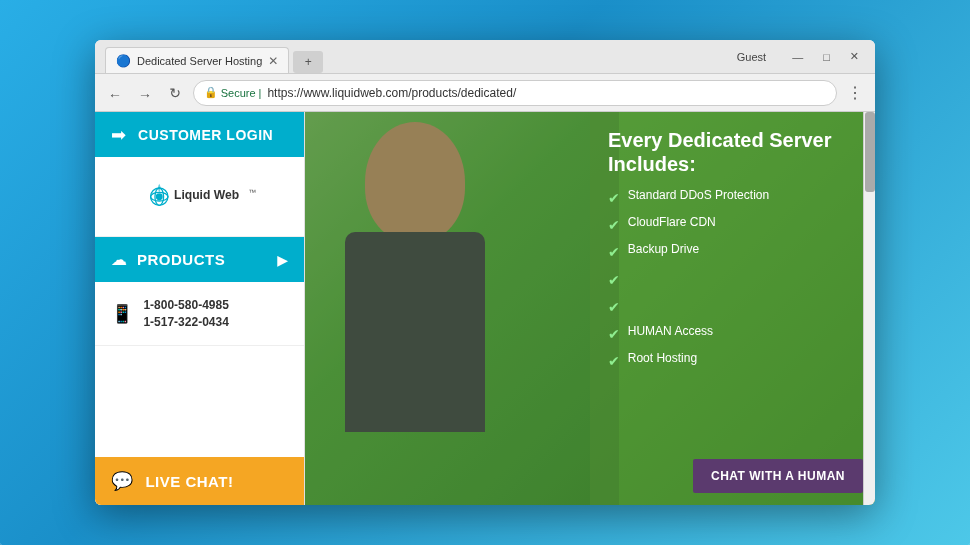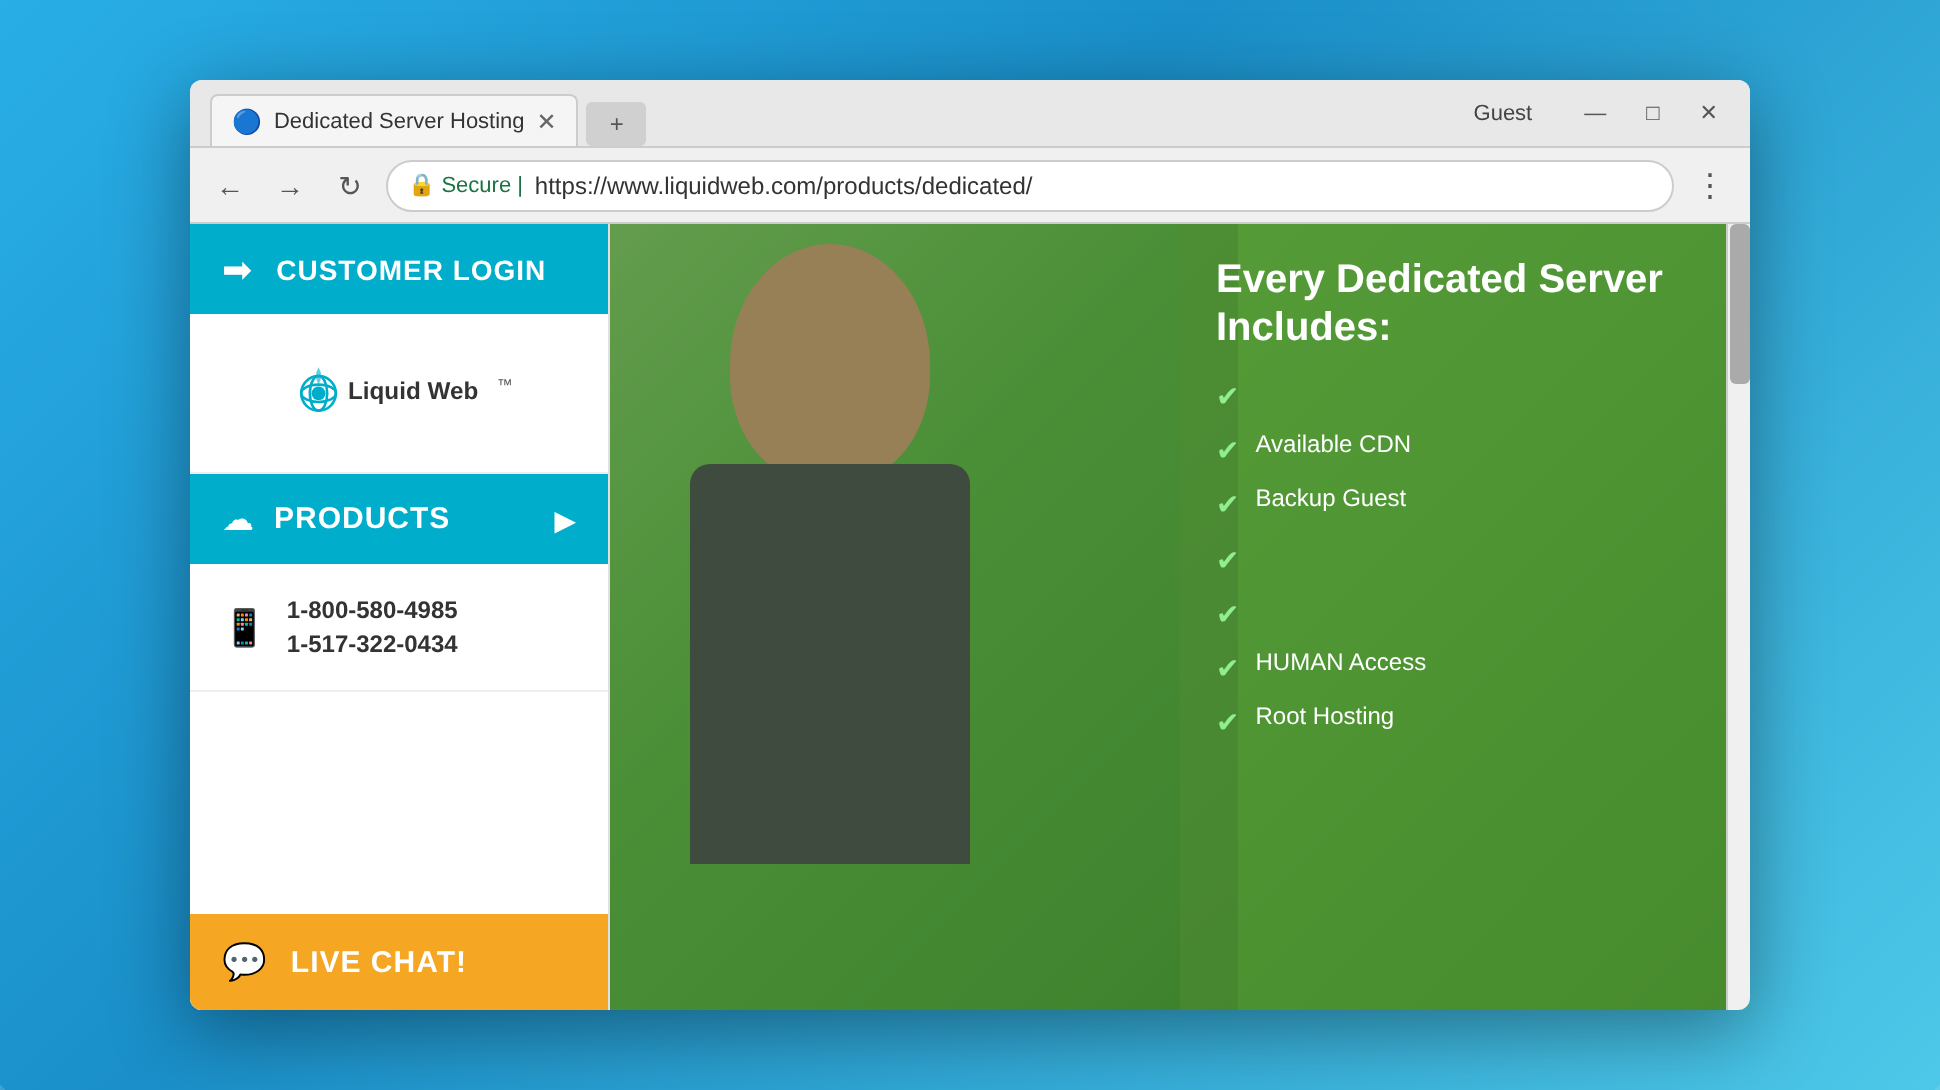--- a/index.html
+++ b/index.html
@@ -530,44 +530,46 @@
         <div class="person-body"></div>
       </div>
 
       <div class="dark-overlay"></div>
 
       <div class="feature-panel">
         <h2 class="feature-title">Every Dedicated Server Includes:</h2>
 
         <div class="feature-item">
           <span class="check-icon">✔</span>
-        </div>
-        <div class="feature-item">
-          <span class="check-icon">✔</span>
-          <span>Available CDN</span>
-        </div>
-        <div class="feature-item">
-          <span class="check-icon">✔</span>
-          <span>Backup Guest</span>
+          <span>Standard DDoS Protection</span>
+        </div>
+        <div class="feature-item">
+          <span class="check-icon">✔</span>
+          <span>CloudFlare CDN</span>
+        </div>
+        <div class="feature-item">
+          <span class="check-icon">✔</span>
+          <span>Backup Drive</span>
         </div>
         <div class="feature-item">
           <span class="check-icon">✔</span>
         </div>
         <div class="feature-item">
           <span class="check-icon">✔</span>
         </div>
         <div class="feature-item">
           <span class="check-icon">✔</span>
           <span>HUMAN Access</span>
         </div>
         <div class="feature-item">
           <span class="check-icon">✔</span>
           <span>Root Hosting</span>
         </div>
       </div>
 
+      <button class="chat-cta-btn">CHAT WITH A HUMAN</button>
 
       <div class="scrollbar">
         <div class="scrollbar-thumb"></div>
       </div>
     </div>
   </div>
 </div>
 
 </body></html>

